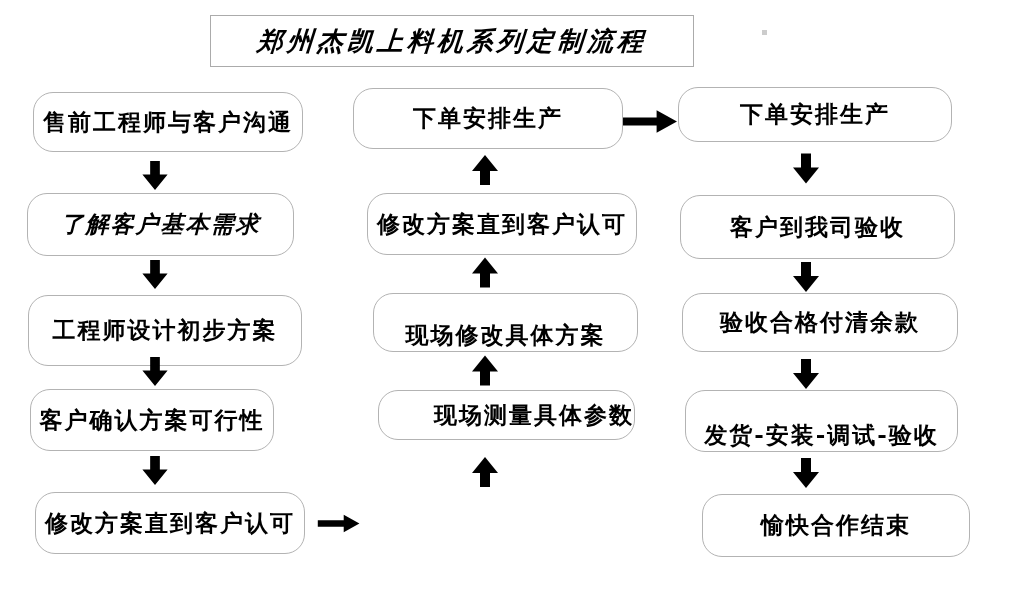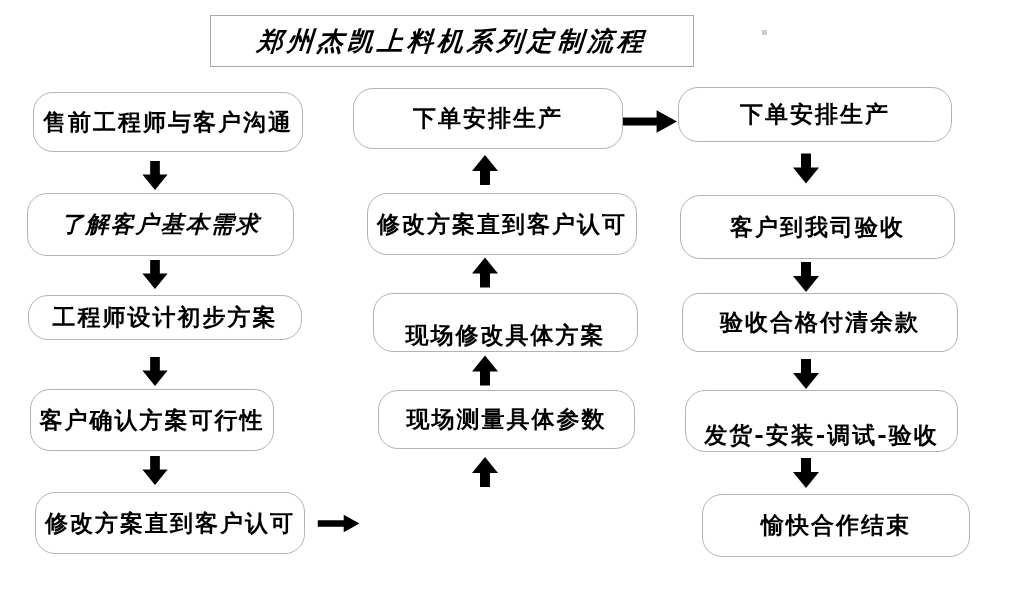--- a/index.html
+++ b/index.html
@@ -89,50 +89,50 @@
     <span class="title-text">郑州杰凯上料机系列定制流程</span>
   </div>
   <div class="artifact-dot"></div>
 
   <div class="node" style="left:33px;  top:92px;  width:270px; height:60px;">
     <span class="node-label">售前工程师与客户沟通</span>
   </div>
   <div class="node" style="left:27px;  top:193px; width:267px; height:63px;font-style:italic;">
     <span class="node-label">了解客户基本需求</span>
   </div>
-  <div class="node" style="left:28px;  top:295px; width:274px; height:45px;">
+  <div class="node" style="left:28px;  top:295px; width:274px; height:71px;">
     <span class="node-label">工程师设计初步方案</span>
   </div>
   <div class="node" style="left:30px;  top:389px; width:244px; height:62px;">
     <span class="node-label">客户确认方案可行性</span>
   </div>
   <div class="node" style="left:35px;  top:492px; width:270px; height:62px;">
     <span class="node-label">修改方案直到客户认可</span>
   </div>
 
   <div class="node" style="left:353px; top:88px;  width:270px; height:61px;">
     <span class="node-label">下单安排生产</span>
   </div>
   <div class="node" style="left:367px; top:193px; width:270px; height:62px;">
     <span class="node-label">修改方案直到客户认可</span>
   </div>
   <div class="node" style="left:373px; top:293px; width:265px; height:59px;align-items:flex-end;">
     <span class="node-label">现场修改具体方案</span>
   </div>
-  <div class="node" style="left:378px; top:390px; width:257px; height:59px;">
+  <div class="node" style="left:378px; top:390px; width:257px; height:50px;justify-content:flex-end;">
     <span class="node-label">现场测量具体参数</span>
   </div>
 
   <div class="node" style="left:678px; top:87px;  width:274px; height:55px;">
     <span class="node-label">下单安排生产</span>
   </div>
   <div class="node" style="left:680px; top:195px; width:275px; height:64px;">
     <span class="node-label">客户到我司验收</span>
   </div>
-  <div class="node" style="left:682px; top:293px; width:276px; height:59px;border-radius:17px;">
+  <div class="node" style="left:682px; top:293px; width:276px; height:59px;">
     <span class="node-label">验收合格付清余款</span>
   </div>
   <div class="node" style="left:685px; top:390px; width:273px; height:62px;align-items:flex-end;">
     <span class="node-label">发货-安装-调试-验收</span>
   </div>
   <div class="node" style="left:702px; top:494px; width:268px; height:63px;">
     <span class="node-label">愉快合作结束</span>
   </div>
 
   <svg class="arrow" style="left:140px; top:160px; width:30px; height:31px;">

